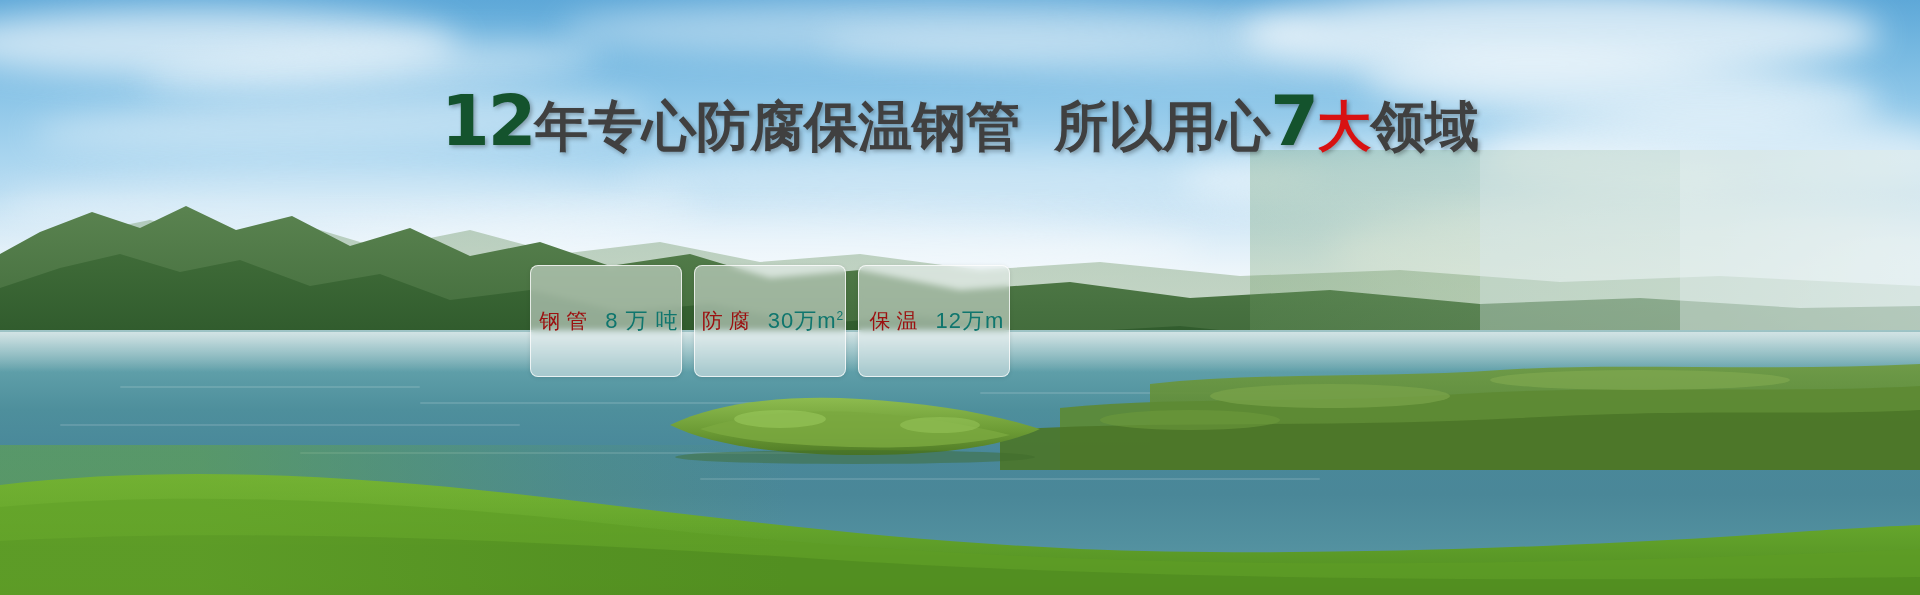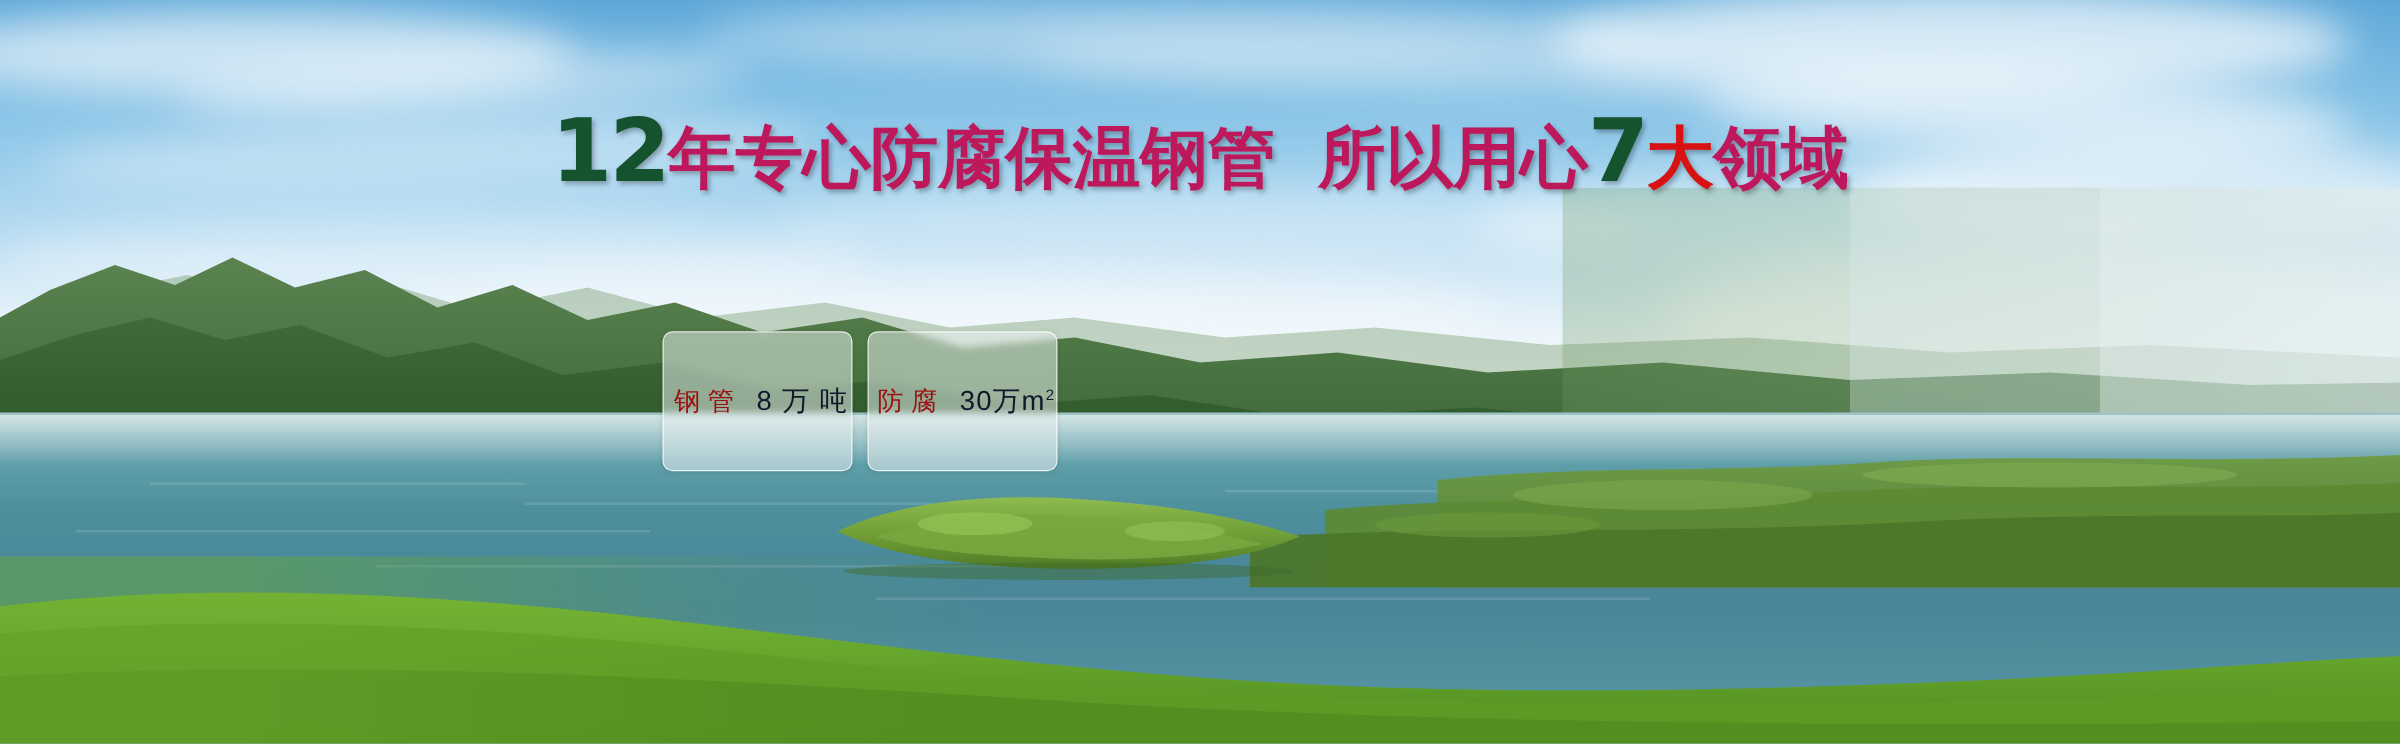--- a/index.html
+++ b/index.html
@@ -98,21 +98,21 @@
     font-family:"DejaVu Sans","Liberation Sans",sans-serif;
     font-weight:bold;
     letter-spacing:-2px;
     text-align:right;
   }
   .hl-cn-red{
     font-size:54px;color:#d81212;font-weight:bold;
     letter-spacing:0px;
   }
   .hl-cn{
-    font-size:54px;color:#be185d;font-weight:bold;
+    font-size:54px;color:#404040;font-weight:bold;
     letter-spacing:0px;
   }
   .hl-gap{display:inline-block;width:34px;}
 
   .subtitle-wrap{
     position:absolute;left:0;top:197px;width:1920px;text-align:center;z-index:20;
   }
   .subtitle{
     display:inline-block;
     border:1.5px solid #3a3a3a;
@@ -137,21 +137,21 @@
     box-shadow:0 1px 4px rgba(0,0,0,.10);
     backdrop-filter:blur(3px);
     display:flex;flex-direction:row;align-items:center;justify-content:center;
     gap:12px;
   }
   .card-title{
     font-size:21px;color:#9c1010;font-weight:normal;letter-spacing:6px;
     text-indent:6px;
   }
   .card-value{
-    font-size:22px;color:#0f172a;font-weight:normal;letter-spacing:1px;
+    font-size:22px;color:#0f766e;font-weight:normal;letter-spacing:1px;
   }
   .card-value sup{font-size:12px;vertical-align:super;}
 </style>
 </head>
 <body>
 
 <div id="banner">
 
   <div class="sky">
     <div class="cloud c1"></div>
@@ -282,16 +282,20 @@
     <div class="card">
       <div class="card-title">钢管</div>
       <div class="card-value">8 万 吨</div>
     </div>
 
     <div class="card">
       <div class="card-title">防腐</div>
       <div class="card-value"><span>30万m</span><sup>2</sup></div>
     </div>
 
+    <div class="card">
+      <div class="card-title">保温</div>
+      <div class="card-value">12万m</div>
+    </div>
 
   </div>
 
 </div>
 
 </body></html>

